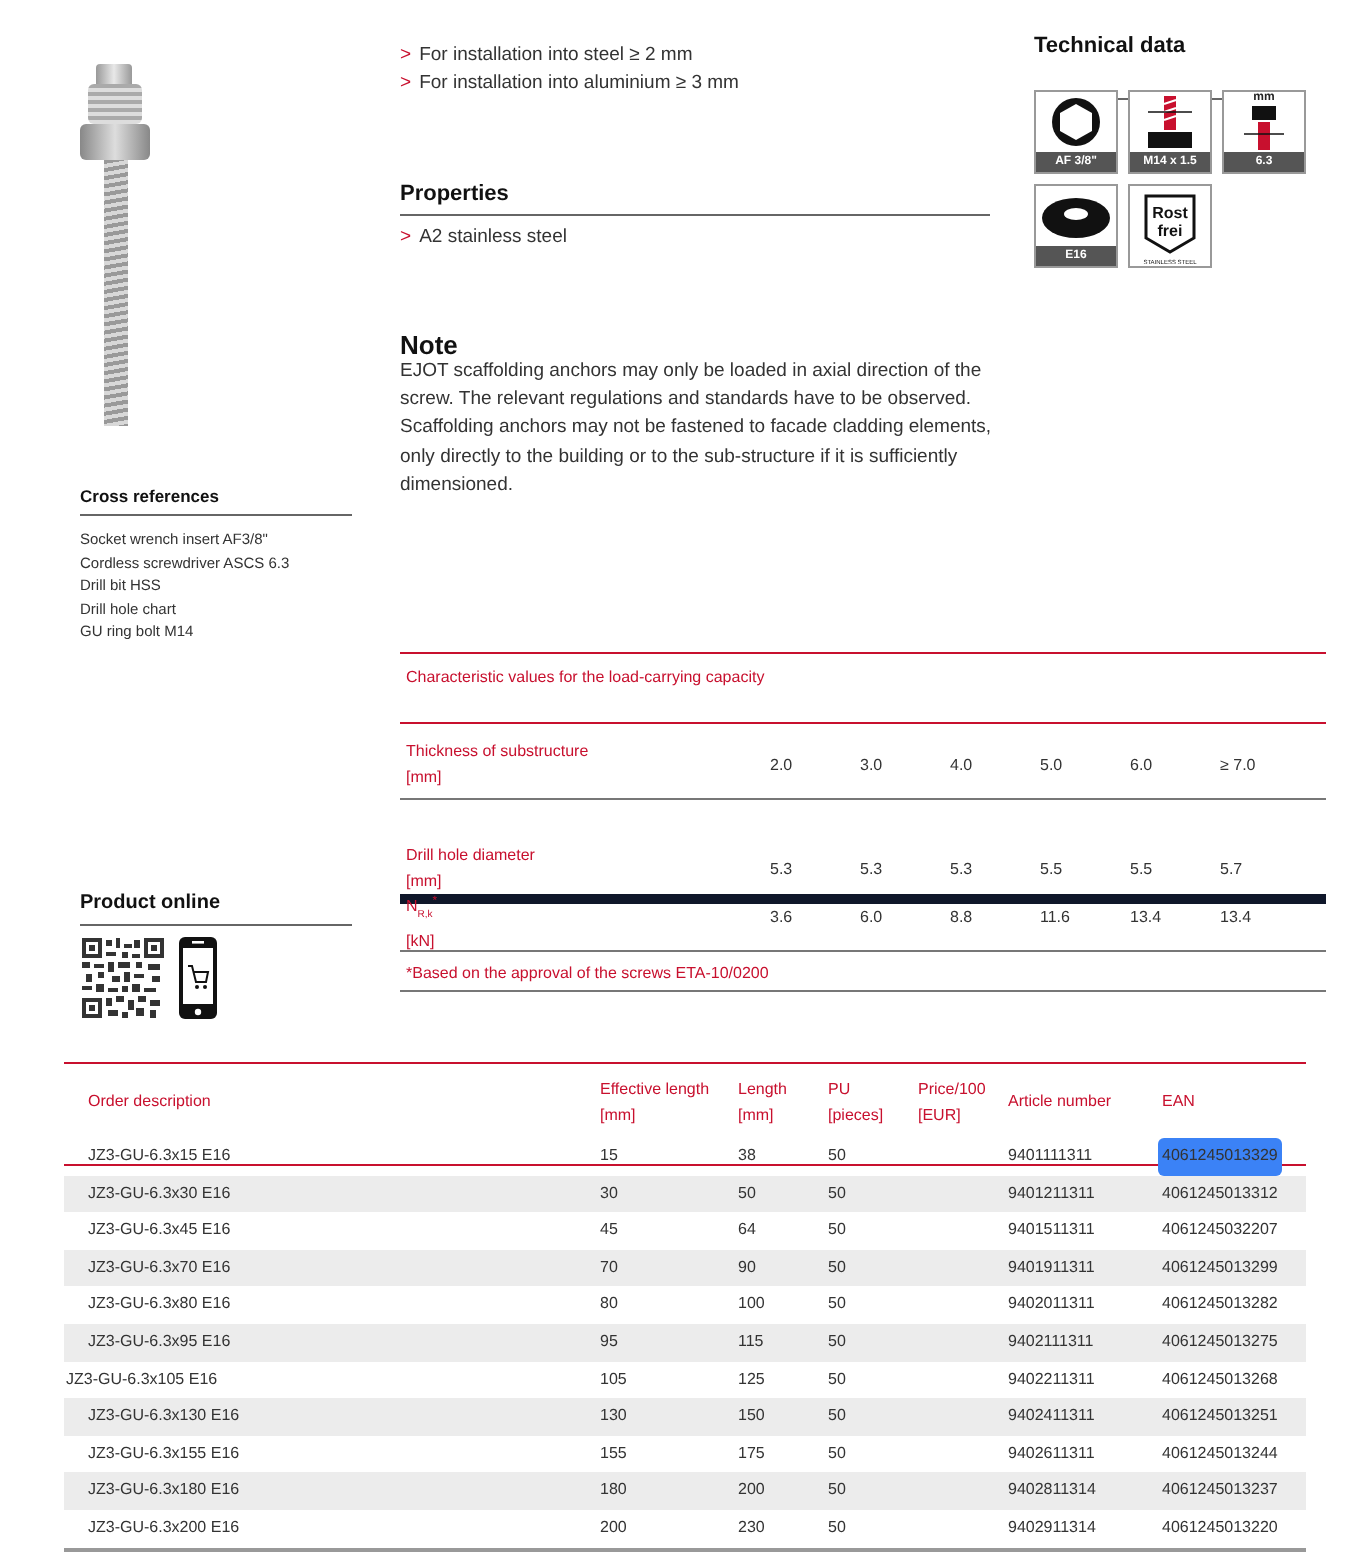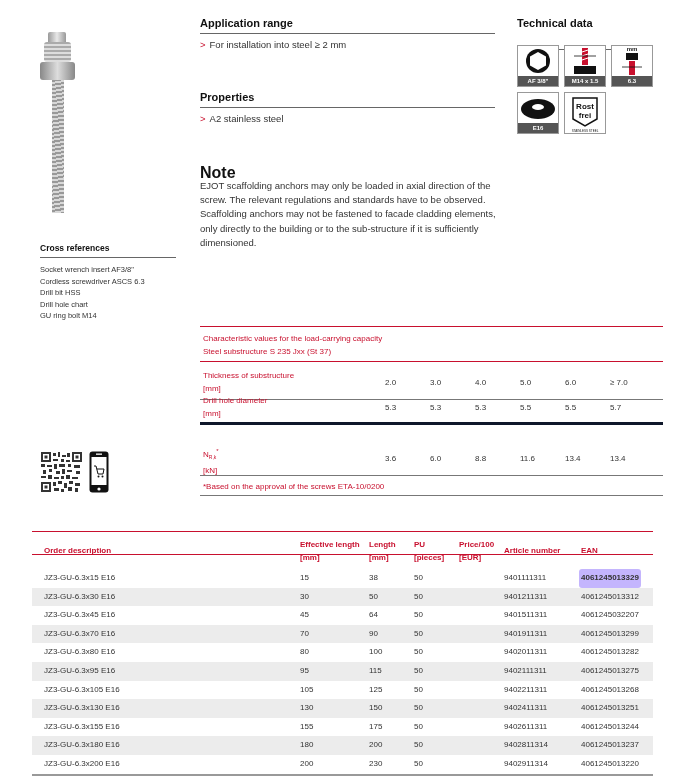--- a/index.html
+++ b/index.html
@@ -20,26 +20,26 @@
   
   .ticon { position:absolute; width:42px; height:42px; border:1px solid #999; background:#fff; }
   .ticon .lbl { position:absolute; bottom:0; left:0; right:0; height:10px; background:#555; color:#fff; font-size:6px; font-weight:bold; text-align:center; line-height:10px; }
   
   .ct { position:absolute; left:200px; width:463px; }
   .ct-row { position:absolute; left:0; width:463px; font-size:8px; }
   .ct-row .lab { position:absolute; left:3px; color:#c8102e; line-height:13px; }
   .ct-row .v { position:absolute; color:#333; }
   
   .ot { position:absolute; left:32px; top:531px; width:621px; }
-  .ot-head { position:absolute; left:0; top:0; width:621px; height:24px; border-top:1px solid #c8102e; border-bottom:1px solid #c8102e; font-size:8px; color:#c8102e;font-weight:bold; }
+  .ot-head { position:absolute; left:0; top:0; width:621px; height:52px; border-top:1px solid #c8102e; border-bottom:1px solid #c8102e; font-size:8px; color:#c8102e; }
   .ot-head span { position:absolute; line-height:12.5px; }
   .ot-row { position:absolute; left:0; width:621px; height:18.6px; font-size:8px; color:#333; line-height:18.6px; }
   .ot-row.alt { background:#ececec; }
   .ot-row span { position:absolute; }
-  .ean-hl { background:#c4b5fd; border-radius:3px; padding:0 2px; margin-left:-2px;font-weight:bold; }
+  .ean-hl { background:#3b82f6; border-radius:3px; padding:0 2px; margin-left:-2px; }
 </style>
 </head>
 <body>
 
 <div>
   <div class="screw-head"></div>
   <div class="screw-thread"></div>
   <div class="screw-washer"></div>
   <div class="screw-shaft"></div>
 </div>
@@ -49,20 +49,21 @@
   <div style="margin-top:6px;">
     <div class="small">Socket wrench insert AF3/8"</div>
     <div class="small">Cordless screwdriver ASCS 6.3</div>
     <div class="small">Drill bit HSS</div>
     <div class="small">Drill hole chart</div>
     <div class="small">GU ring bolt M14</div>
   </div>
 </div>
 
 <div class="abs" style="left:40px;top:446px;width:136px;">
+  <div class="h-bold rule" style="font-size:10px;padding-bottom:5px;">Product online</div>
   <div style="position:relative;height:45px;margin-top:6px;">
     <svg style="position:absolute;left:1px;top:0" width="41" height="40" viewBox="0 0 41 40">
       <rect width="41" height="40" fill="#fff"></rect>
       <g fill="#333">
         <rect x="0" y="0" width="10" height="10"></rect>
           <rect x="2" y="2" width="6" height="6" fill="#fff"></rect>
           <rect x="3.5" y="3.5" width="3" height="3"></rect>
         <rect x="31" y="0" width="10" height="10"></rect>
           <rect x="33" y="2" width="6" height="6" fill="#fff"></rect>
           <rect x="34.5" y="3.5" width="3" height="3"></rect>
@@ -111,35 +112,35 @@
       <rect x="7" y="2.5" width="6" height="1.3" fill="#fff"></rect>
       <circle cx="10" cy="38" r="1.6" fill="#fff"></circle>
       <path d="M5 15 L7 15 L9 23 L14 23 L15 18 L8 18" fill="none" stroke="#111" stroke-width="1"></path>
       <circle cx="9.5" cy="25.5" r="1" fill="#111"></circle>
         <circle cx="13.5" cy="25.5" r="1" fill="#111"></circle>
     </svg>
   </div>
 </div>
 
 <div class="abs" style="left:200px;top:17px;width:295px;">
-  <div class="h-bold rule" style="padding-bottom:4px;">Application range</div>
   <div style="margin-top:4px;">
     <div class="bullet"><span class="chev">&gt;</span><span>For installation into steel ≥ 2 mm</span></div>
+    <div class="bullet"><span class="chev">&gt;</span><span>For installation into aluminium ≥ 3 mm</span></div>
   </div>
 </div>
 
 <div class="abs" style="left:200px;top:91px;width:295px;">
   <div class="h-bold rule" style="padding-bottom:4px;">Properties</div>
   <div style="margin-top:4px;">
     <div class="bullet"><span class="chev">&gt;</span><span>A2 stainless steel</span></div>
   </div>
 </div>
 
 <div class="abs" style="left:200px;top:166px;">
-  <div class="h-bold" style="font-size:16px;line-height:13px;">Note</div>
+  <div class="h-bold" style="font-size:13px;line-height:13px;">Note</div>
   <div class="note">EJOT scaffolding anchors may only be loaded in axial direction of the screw. The relevant regulations and standards have to be observed. Scaffolding anchors may not be fastened to facade cladding elements, only directly to the building or to the sub-structure if it is sufficiently dimensioned.</div>
 </div>
 
 <div class="abs" style="left:517px;top:17px;width:136px;">
   <div class="h-bold rule" style="padding-bottom:20px;">Technical data</div>
 </div>
 <div class="ticon" style="left:517px;top:45px;">
   <svg width="40" height="30" viewBox="0 0 40 30">
       <circle cx="20" cy="15" r="12" fill="#111"></circle>
       <polygon points="20,6 28,10.5 28,19.5 20,24 12,19.5 12,10.5" fill="#fff"></polygon>
@@ -181,36 +182,35 @@
     <text x="20" y="16" font-size="8" font-weight="bold" text-anchor="middle" font-family="Liberation Sans, sans-serif" fill="#111">Rost</text>
     <text x="20" y="25" font-size="8" font-weight="bold" text-anchor="middle" font-family="Liberation Sans, sans-serif" fill="#111">frei</text>
     <text x="20" y="39" font-size="3" text-anchor="middle" font-family="Liberation Sans, sans-serif" fill="#111">STAINLESS STEEL</text>
     </svg>
 </div>
 
 <div class="ct" style="top:326px;height:204px;">
   <div style="position:absolute;left:0;top:0;width:463px;height:36px;border-top:1px solid #c8102e;border-bottom:1px solid #c8102e;">
     <div class="red" style="position:absolute;left:3px;top:5px;font-size:8px;line-height:13px;">
       <div>Characteristic values for the load-carrying capacity</div>
-      <div>Steel substructure S 235 Jxx (St 37)</div>
     </div>
   </div>
   <div class="ct-row" style="top:37px;height:37px;border-bottom:1px solid #777;">
     <div class="lab" style="top:6px;">
         <div>Thickness of substructure</div>
         <div>[mm]</div>
       </div>
     <span class="v" style="left:185px;top:15px;">2.0</span>
     <span class="v" style="left:230px;top:15px;">3.0</span>
     <span class="v" style="left:275px;top:15px;">4.0</span>
     <span class="v" style="left:320px;top:15px;">5.0</span>
     <span class="v" style="left:365px;top:15px;">6.0</span>
     <span class="v" style="left:410px;top:15px;">≥ 7.0</span>
   </div>
-  <div class="ct-row" style="top:62px;height:37px;border-bottom:3px solid #0f172a;">
+  <div class="ct-row" style="top:89px;height:37px;border-bottom:5px solid #0f172a;">
     <div class="lab" style="top:6px;">
         <div>Drill hole diameter</div>
         <div>[mm]</div>
       </div>
     <span class="v" style="left:185px;top:15px;">5.3</span>
     <span class="v" style="left:230px;top:15px;">5.3</span>
     <span class="v" style="left:275px;top:15px;">5.3</span>
     <span class="v" style="left:320px;top:15px;">5.5</span>
     <span class="v" style="left:365px;top:15px;">5.5</span>
     <span class="v" style="left:410px;top:15px;text-align:center;">5.7</span>
@@ -303,21 +303,21 @@
       <div class="ot-row alt" style="top: 93px;">
     <span style="left:12px;">JZ3-GU-6.3x95 E16</span>
     <span style="left:268px;">95</span>
     <span style="left:337px;">115</span>
     <span style="left:382px;">50</span>
     <span style="left:427px;"></span>
     <span style="left:472px;">9402111311</span>
     <span style="left:549px;">4061245013275</span>
   </div>
       <div class="ot-row" style="top: 111.6px;">
-    <span style="left:12px;">JZ3-GU-6.3x105 E16</span>
+    <span style="left:1px;">JZ3-GU-6.3x105 E16</span>
     <span style="left:268px;">105</span>
     <span style="left:337px;">125</span>
     <span style="left:382px;">50</span>
     <span style="left:427px;"></span>
     <span style="left:472px;">9402211311</span>
     <span style="left:549px;">4061245013268</span>
   </div>
       <div class="ot-row alt" style="top: 130.2px;">
     <span style="left:12px;">JZ3-GU-6.3x130 E16</span>
     <span style="left:268px;">130</span>

